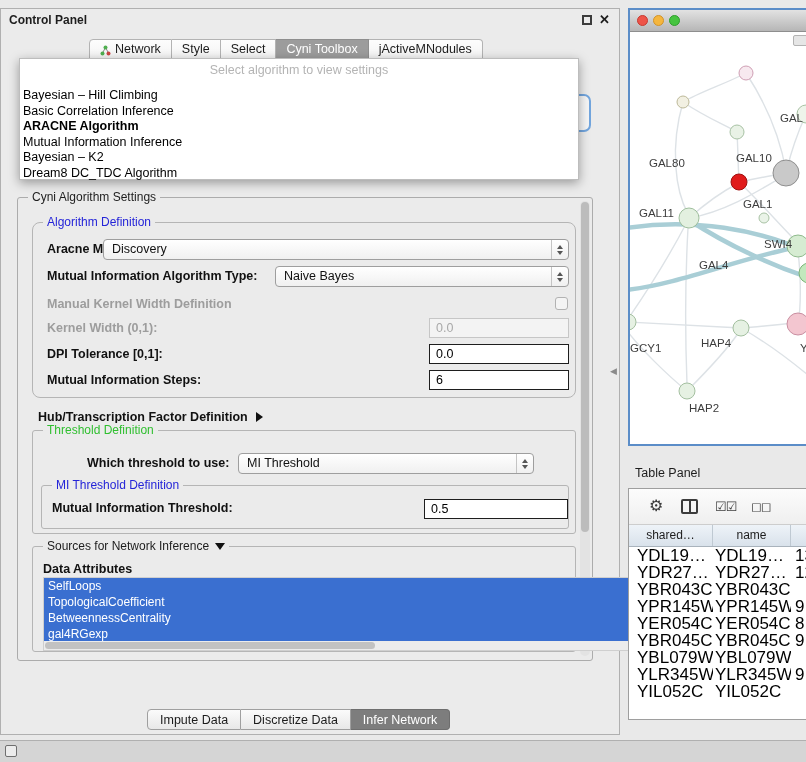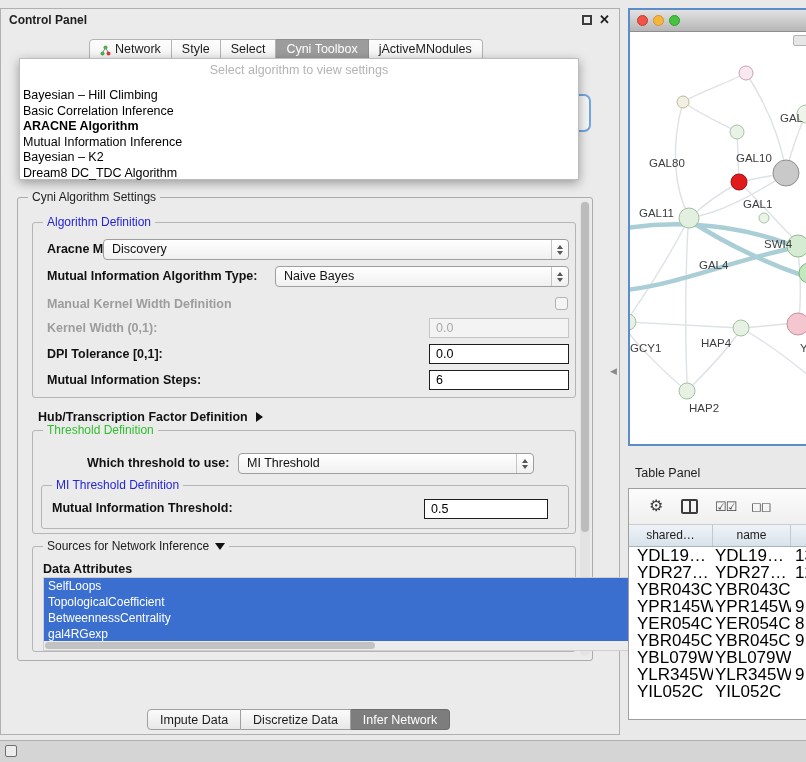--- a/index.html
+++ b/index.html
@@ -32,21 +32,21 @@
 
   
   .settings { position:absolute; left:16px; top:188px; width:576px; height:464px; border:1px solid #acacac; border-radius:3px; }
   .group-label { position:absolute; top:-8px; left:10px; background:#ebebeb; padding:0 4px; font-size:12px; color:#1d1d1d; white-space:nowrap; }
   .group-label.blue  { color:#2424d8; }
   .group-label.green { color:#2fbf2f; }
 
   .settings-scrollbar { position:absolute; right:2px; top:3px; width:10px; height:455px; background:#e3e3e3; border-radius:5px; }
   .settings-thumb { position:absolute; left:1px; top:1px; width:8px; height:330px; background:#bcbcbc; border-radius:4px; }
 
-  .algo-group { position:absolute; left:14px; top:24px; width:544px; height:176px; border:1px solid #b5b5b5; border-radius:3px; }
+  .algo-group { position:absolute; left:14px; top:24px; width:544px; height:176px; border:1px solid #b5b5b5; border-radius:8px; }
   .form-label { position:absolute; font-size:12.5px; font-weight:bold; color:#111; line-height:21px; white-space:nowrap; }
   .form-label.disabled { color:#9d9d9d; }
 
   .combo { position:absolute; height:21px; background:linear-gradient(#ffffff,#f0f0f0); border:1px solid #9e9e9e;
            border-radius:4px; font-size:12.5px; line-height:19px; padding-left:8px; color:#111; }
   .combo .arrows { position:absolute; right:0; top:0; bottom:0; width:17px; border-left:1px solid #c4c4c4;
                    display:flex; flex-direction:column; align-items:center; justify-content:center; }
   .arrow-up   { width:0; height:0; border-left:3.5px solid transparent; border-right:3.5px solid transparent; border-bottom:4px solid #555; margin-bottom:2px; }
   .arrow-down { width:0; height:0; border-left:3.5px solid transparent; border-right:3.5px solid transparent; border-top:4px solid #555; }
 
@@ -220,21 +220,21 @@
         <span>MI Threshold</span>
         <span class="arrows">
             <span class="arrow-up"></span>
             <span class="arrow-down"></span>
           </span>
       </div>
 
       <div class="mi-group">
         <span class="group-label blue" style="background:#ebebeb;">MI Threshold Definition</span>
         <span class="form-label" style="left:10px; top:12px;">Mutual Information Threshold:</span>
-        <input class="field enabled" style="left: 382px; top: 13px; width: 124px;" readonly="" value="0.5">
+        <input class="field enabled" style="left: 382px; top: 13px; width: 144px;" readonly="" value="0.5">
       </div>
     </div>
 
     <div class="sources-group">
       <span class="group-label"><span>Sources for Network Inference</span><span class="tri-down"></span></span>
       <span class="form-label" style="left:10px; top:12px;">Data Attributes</span>
       <div class="listbox">
         <div class="list-item">SelfLoops</div>
         <div class="list-item">TopologicalCoefficient</div>
         <div class="list-item">BetweennessCentrality</div>

